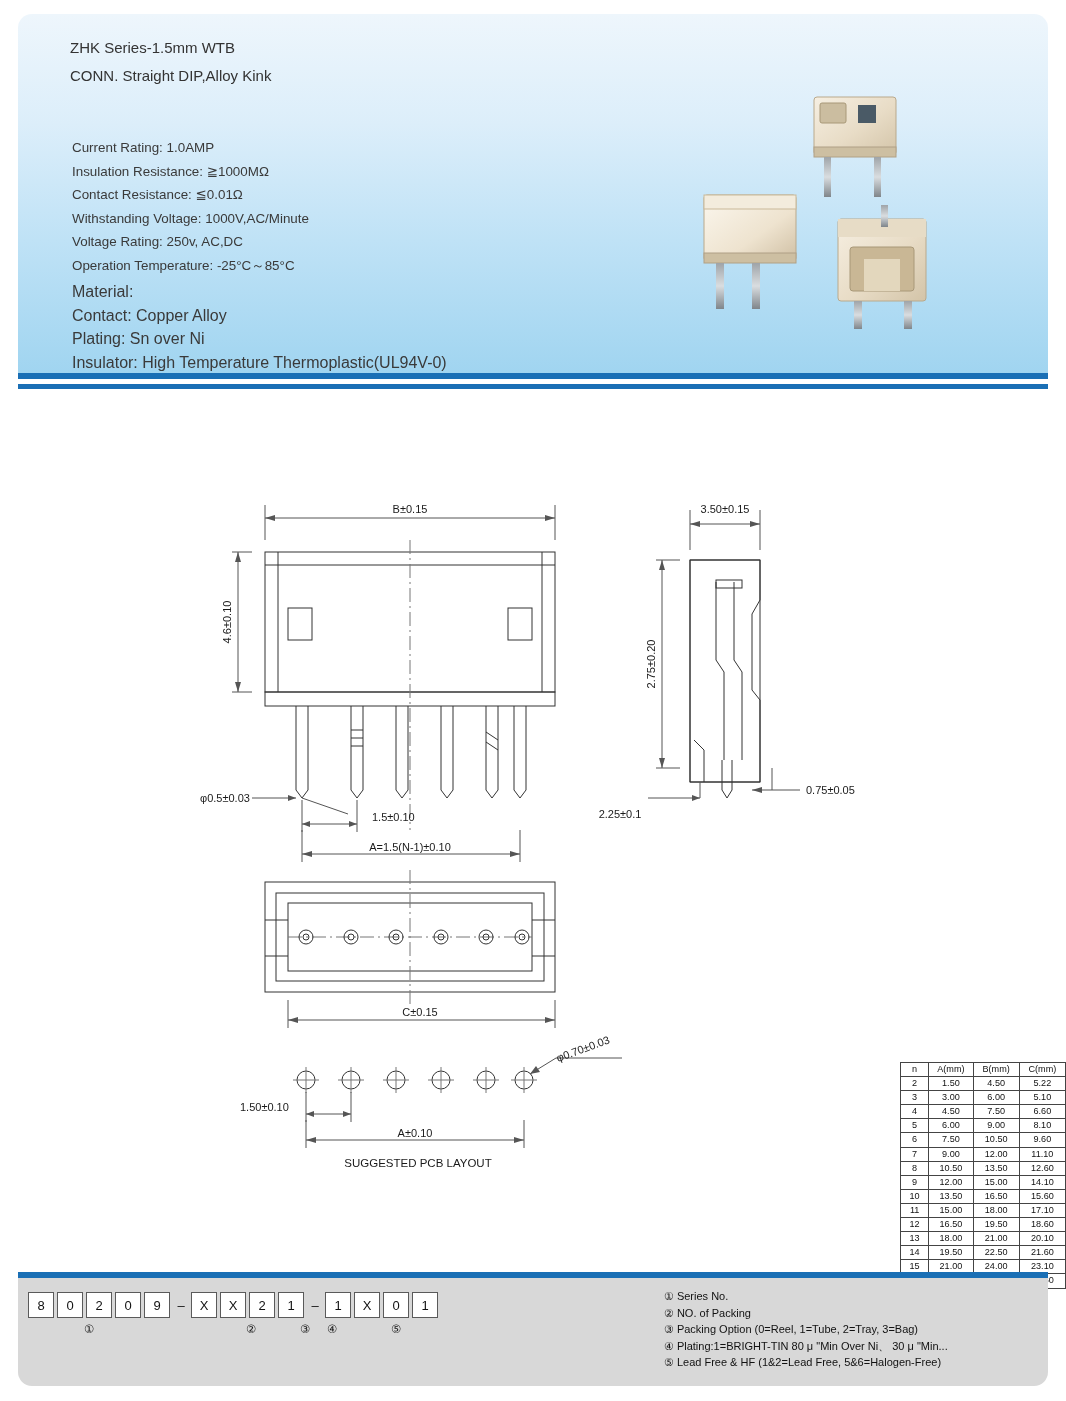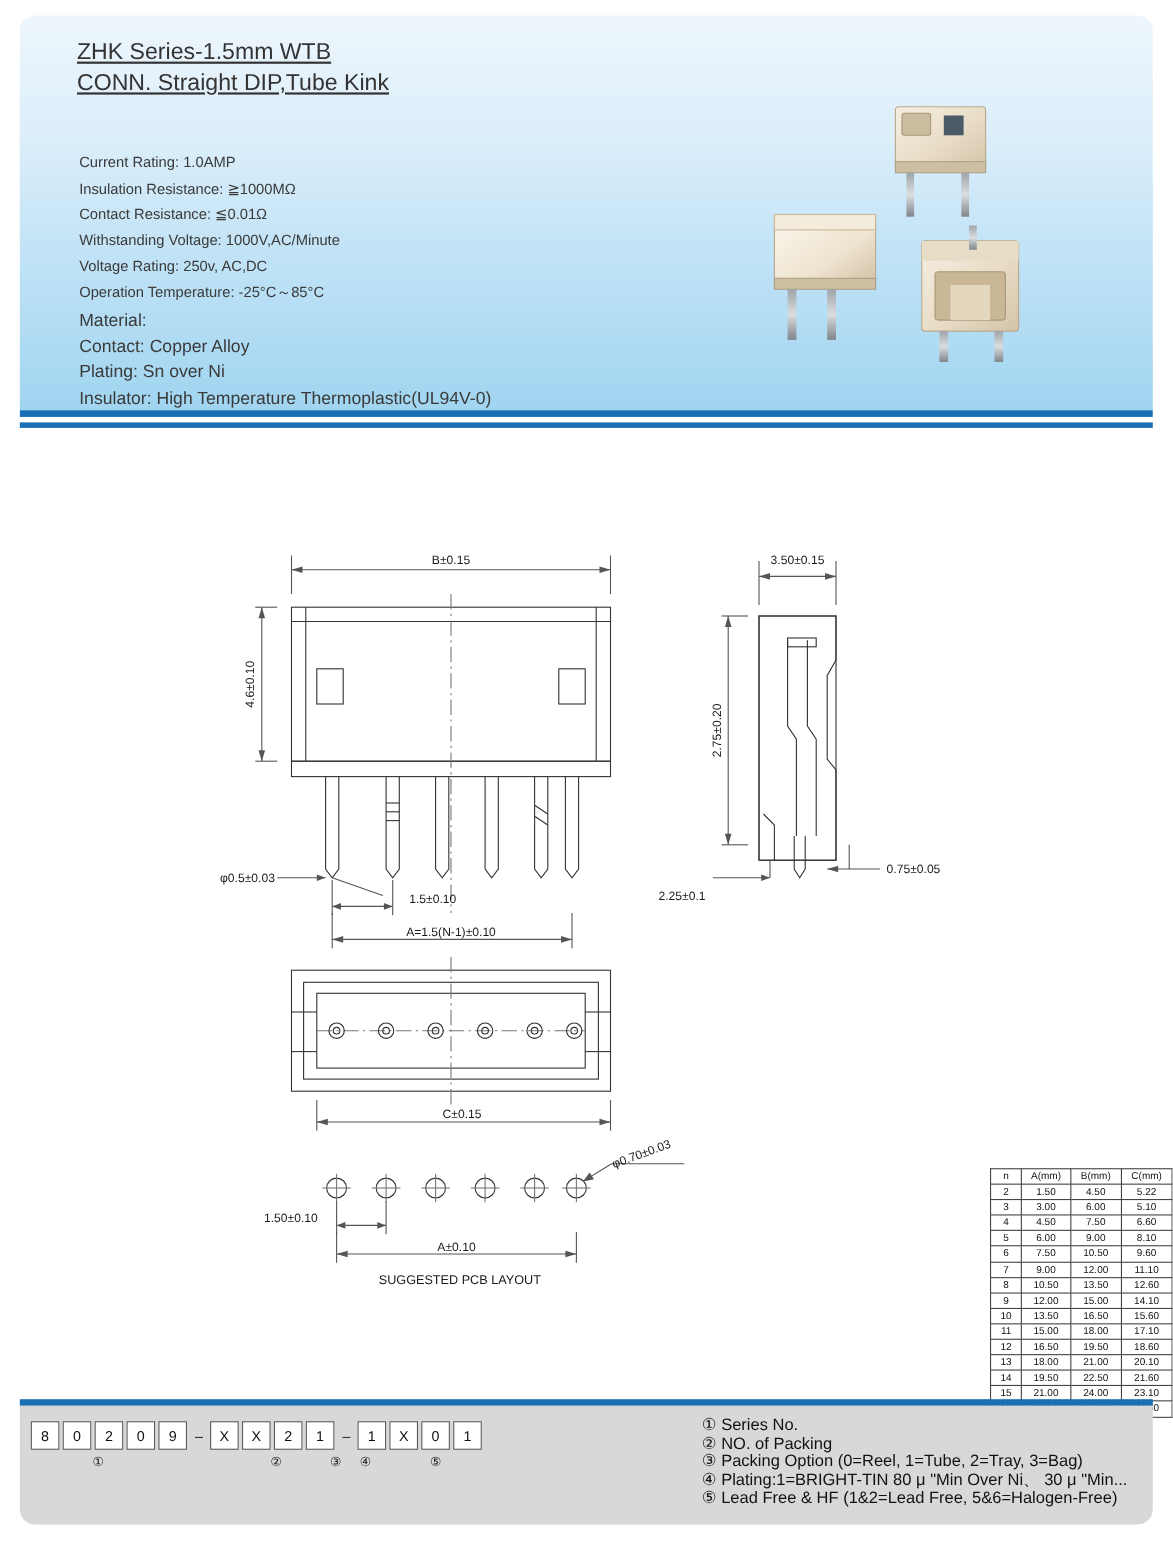--- a/index.html
+++ b/index.html
@@ -10,21 +10,21 @@
     position:absolute;left:18px;top:14px;width:1030px;height:365px;
     border-radius:14px 14px 0 0;
     background:linear-gradient(180deg,#eef6fc 0%,#dceefa 30%,#bfe2f6 62%,#9fd4f0 100%);
     overflow:hidden;
   }
   .header:after{
     content:"";position:absolute;left:0;right:0;bottom:0;height:6px;background:#1a6fb5;
   }
   .hdr-rule{position:absolute;left:18px;top:384px;width:1030px;height:5px;background:#1a6fb5;}
 
-  .title{position:absolute;left:52px;top:20px;width:640px;font-size:21px;line-height:28px;color:#333;text-decoration:underline;}
+  .title{position:absolute;left:52px;top:20px;width:640px;font-size:15px;line-height:28px;color:#333;}
   .specs{position:absolute;left:54px;top:122px;width:520px;font-size:13.4px;line-height:23.6px;color:#3a3a3a;}
   .material{position:absolute;left:54px;top:266px;width:520px;font-size:16px;line-height:23.6px;color:#3a3a3a;}
 
   
   .photos{position:absolute;left:650px;top:55px;width:360px;height:290px;}
 
   
   .drawing{position:absolute;left:0;top:400px;width:1032px;height:880px;}
 
   
@@ -47,33 +47,33 @@
   }
   .footer-top{position:absolute;left:18px;top:1272px;width:1030px;height:6px;background:#1a6fb5;}
   .pn{position:absolute;left:10px;top:14px;display:flex;align-items:center;}
   .pn .cell{
     width:24px;height:24px;border:1px solid #5a5a5a;background:#fff;
     display:flex;align-items:center;justify-content:center;font-size:13px;margin-right:3px;color:#111;
   }
   .pn .dash{width:16px;text-align:center;font-size:13px;color:#111;margin:0 2px 0 0;}
   .callouts{position:absolute;left:10px;top:44px;width:520px;height:30px;}
   .callouts span{position:absolute;font-size:11.5px;color:#111;}
-  .legend{position:absolute;left:620px;top:10px;width:390px;font-size:15px;line-height:16.6px;color:#111;}
+  .legend{position:absolute;left:646px;top:10px;width:390px;font-size:11px;line-height:16.6px;color:#111;}
 
   
   svg text{font-family:"Liberation Sans",sans-serif;fill:#1a1a1a;}
 </style>
 </head>
 <body>
 
 <div class="header">
 
   <div class="title">
     <div>ZHK Series-1.5mm WTB</div>
-    <div>CONN. Straight DIP,Tube Kink</div>
+    <div>CONN. Straight DIP,Alloy Kink</div>
   </div>
 
   <div class="specs">
     <div>Current Rating: 1.0AMP</div>
     <div>Insulation Resistance: ≧1000MΩ</div>
     <div>Contact Resistance: ≦0.01Ω</div>
     <div>Withstanding Voltage: 1000V,AC/Minute</div>
     <div>Voltage Rating: 250v, AC,DC</div>
     <div>Operation Temperature: -25°C～85°C</div>
   </div>

